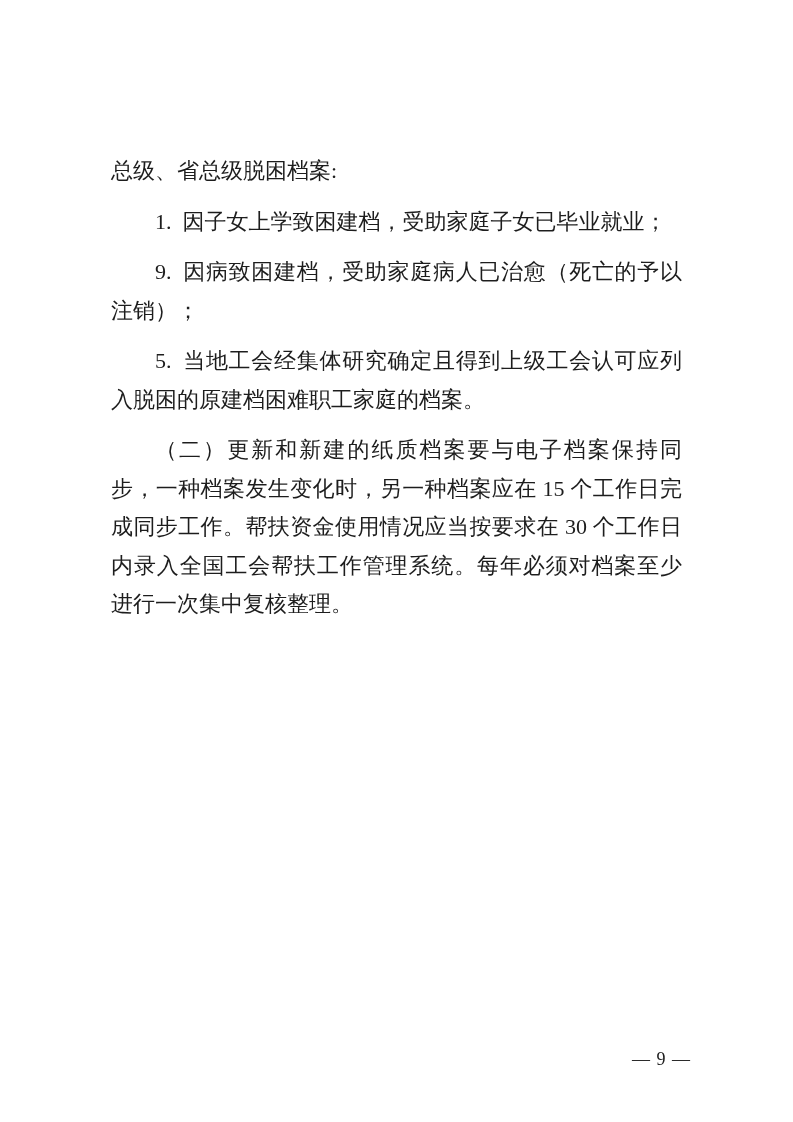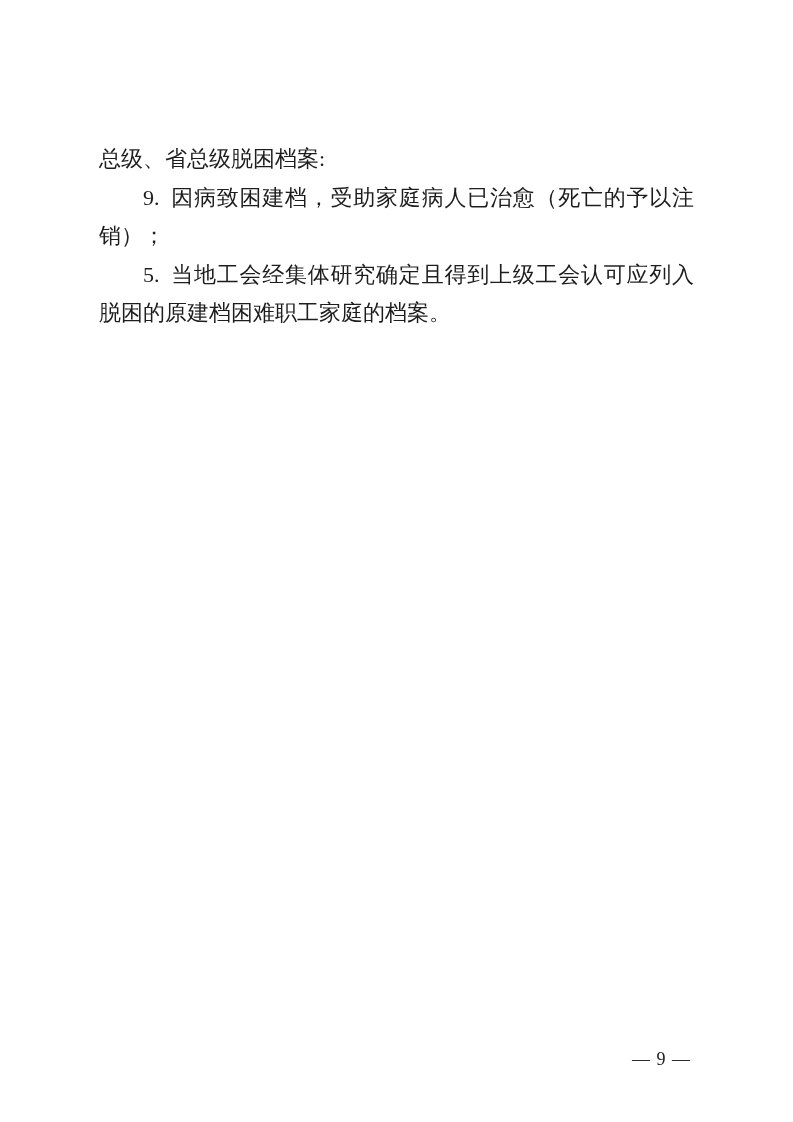--- a/index.html
+++ b/index.html
@@ -15,21 +15,21 @@
     overflow: hidden;
     font-family: "Liberation Serif", "DejaVu Serif", serif;
   }
   .content {
     position: absolute;
     left: 99px;
     top: 140px;
     width: 595px;
   }
   .content p.para {
-    margin: 0;
+    margin: 12px;
     padding: 0;
     font-size: 22px;
     line-height: 38.5px;
     color: #1d1d1d;
     text-align: justify;
     text-justify: inter-character;
     word-break: break-all;
   }
   .content p.para.indent {
     text-indent: 2em;
@@ -44,19 +44,21 @@
     letter-spacing: 1px;
     white-space: pre;
   }
 </style>
 </head>
 <body>
 
 <div class="page">
   <main class="content">
       <p class="para">总级、省总级脱困档案:</p>
+      <p class="para indent">1. 因子女上学致困建档，受助家庭子女已毕业就业；</p>
       <p class="para indent">9. 因病致困建档，受助家庭病人已治愈（死亡的予以注销）；</p>
       <p class="para indent">5. 当地工会经集体研究确定且得到上级工会认可应列入脱困的原建档困难职工家庭的档案。</p>
+      <p class="para indent">（二）更新和新建的纸质档案要与电子档案保持同步，一种档案发生变化时，另一种档案应在 15 个工作日完成同步工作。帮扶资金使用情况应当按要求在 30 个工作日内录入全国工会帮扶工作管理系统。每年必须对档案至少进行一次集中复核整理。</p>
     </main>
   <div class="footer">
     <span>— 9 —</span>
   </div>
 </div>
 
 </body></html>

